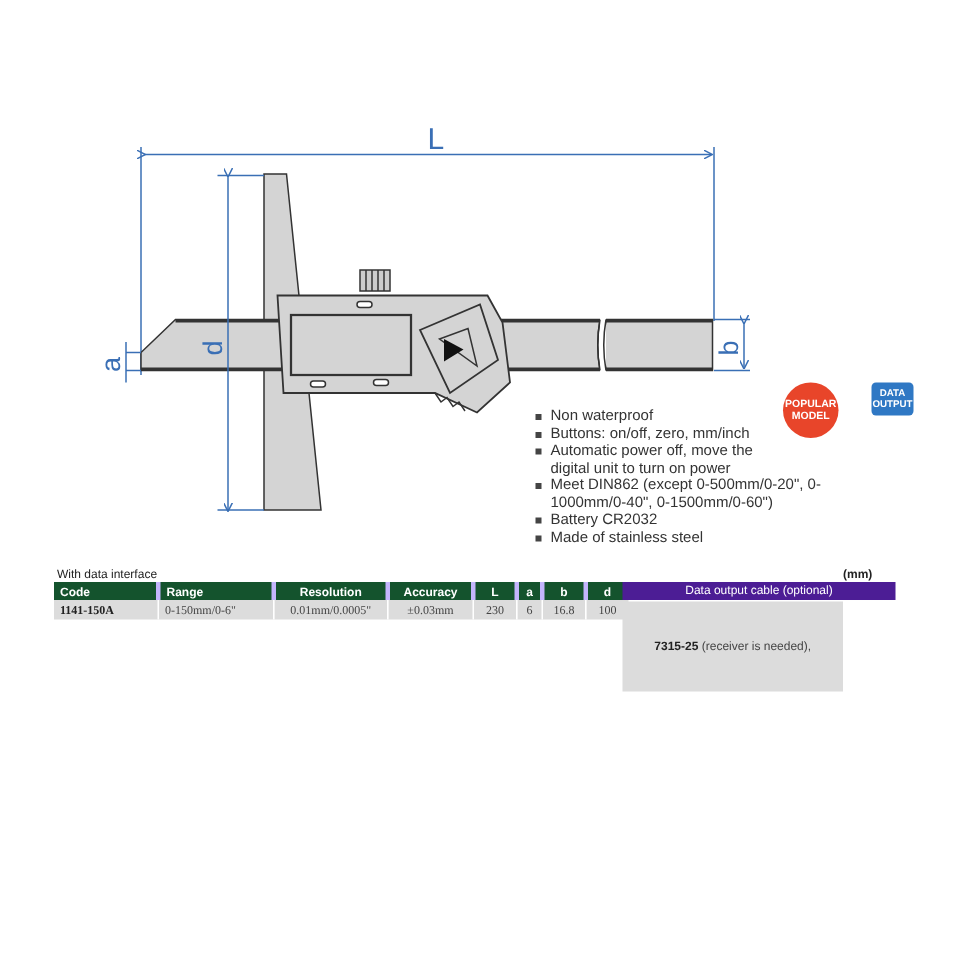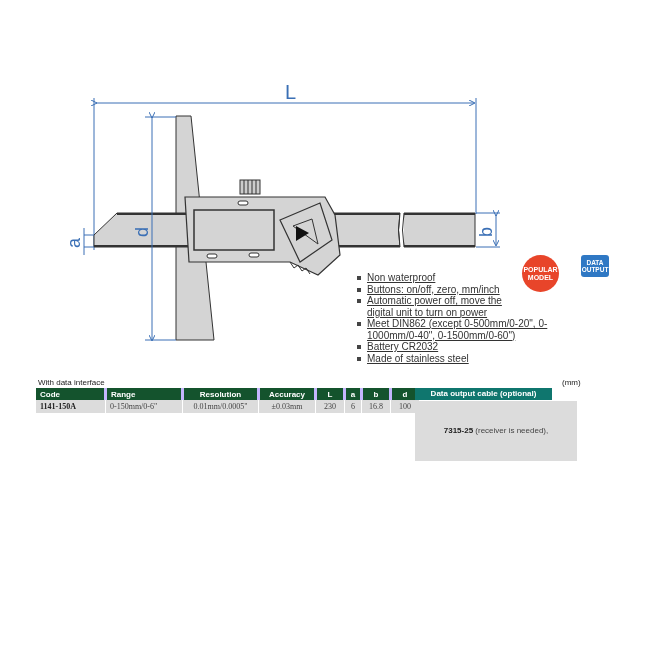--- a/index.html
+++ b/index.html
@@ -1,31 +1,31 @@
 <!DOCTYPE html>
 <html><head>
 <meta charset="utf-8">
 <style>
   html, body { margin:0; padding:0; background:#ffffff; }
   body { width:650px; height:650px; position:relative; overflow:hidden; font-family:"Liberation Sans", sans-serif; }
   .diagram { position:absolute; left:0; top:0; width:650px; height:380px; }
-  .features { position:absolute; left:357px; top:272px; margin:0; padding:0; list-style:none; font-size:10px; line-height:11.5px; color:#333;text-decoration:underline; }
+  .features { position:absolute; left:357px; top:272px; margin:0; padding:0; list-style:none; font-size:10px; line-height:11.5px; color:#333; }
   .features li { position:relative; padding-left:10px; }
   .features li::before { content:""; position:absolute; left:0; top:4px; width:4px; height:4px; background:#444; }
   .badge-popular { position:absolute; left:522px; top:255px; width:37px; height:37px; border-radius:50%; background:#e8452a; color:#fff; font-size:7px; font-weight:bold; display:flex; align-items:center; justify-content:center; text-align:center; line-height:8px; }
   .badge-data { position:absolute; left:581px; top:255px; width:28px; height:22px; border-radius:3px; background:#2f78c4; color:#fff; font-size:6.5px; font-weight:bold; display:flex; align-items:center; justify-content:center; text-align:center; line-height:7.5px; }
   .table-caption { position:absolute; left:38px; top:378px; font-size:8px; font-weight:normal; color:#222; }
-  .unit { position:absolute; left:562px; top:378px; font-size:8px; font-weight:normal; color:#222; }
+  .unit { position:absolute; left:562px; top:378px; font-size:8px; font-weight:bold; color:#222; }
   table.spec { position:absolute; left:36px; top:388px; border-collapse:collapse; font-size:8px; }
   table.spec th { background:#14532d; color:#fff; font-weight:bold; height:12px; padding:0 4px; border-right:3px solid #c4b5fd; text-align:center; }
   table.spec td { background:#dcdcdc; color:#444; height:13px; padding:0 4px; border-right:1px solid #fff; text-align:center;font-family:Liberation Serif, serif; }
   table.spec th.left, table.spec td.left { text-align:left; }
   table.spec td.code { font-weight:bold; color:#222; }
-  .cable-head { position:absolute; left:415px; top:388px; width:137px; height:12px; background:#0f766e; color:#fff; font-size:8px; font-weight:bold; text-align:center; line-height:12px; }
-  .cable-body { position:absolute; left:415px; top:401px; width:162px; height:60px; background:#dcdcdc; color:#444; font-size:8px; text-align:center; display:flex; flex-direction:column; justify-content:center; line-height:10px; }
+  .cable-head { position:absolute; left:415px; top:388px; width:182px; height:12px; background:#4c1d95; color:#fff; font-size:8px; font-weight:normal; text-align:center; line-height:12px; }
+  .cable-body { position:absolute; left:415px; top:401px; width:147px; height:60px; background:#dcdcdc; color:#444; font-size:8px; text-align:center; display:flex; flex-direction:column; justify-content:center; line-height:10px; }
   .cable-body b { color:#222; }
 </style>
 </head>
 <body>
 
 <svg class="diagram" viewBox="0 0 650 380" width="650" height="380">
   <defs>
     <marker id="arr" markerWidth="6" markerHeight="6" refX="5" refY="3" orient="auto">
       <path d="M0,0 L6,3 L0,6" fill="none" stroke="#3a6fb5" stroke-width="1"></path>
     </marker>

